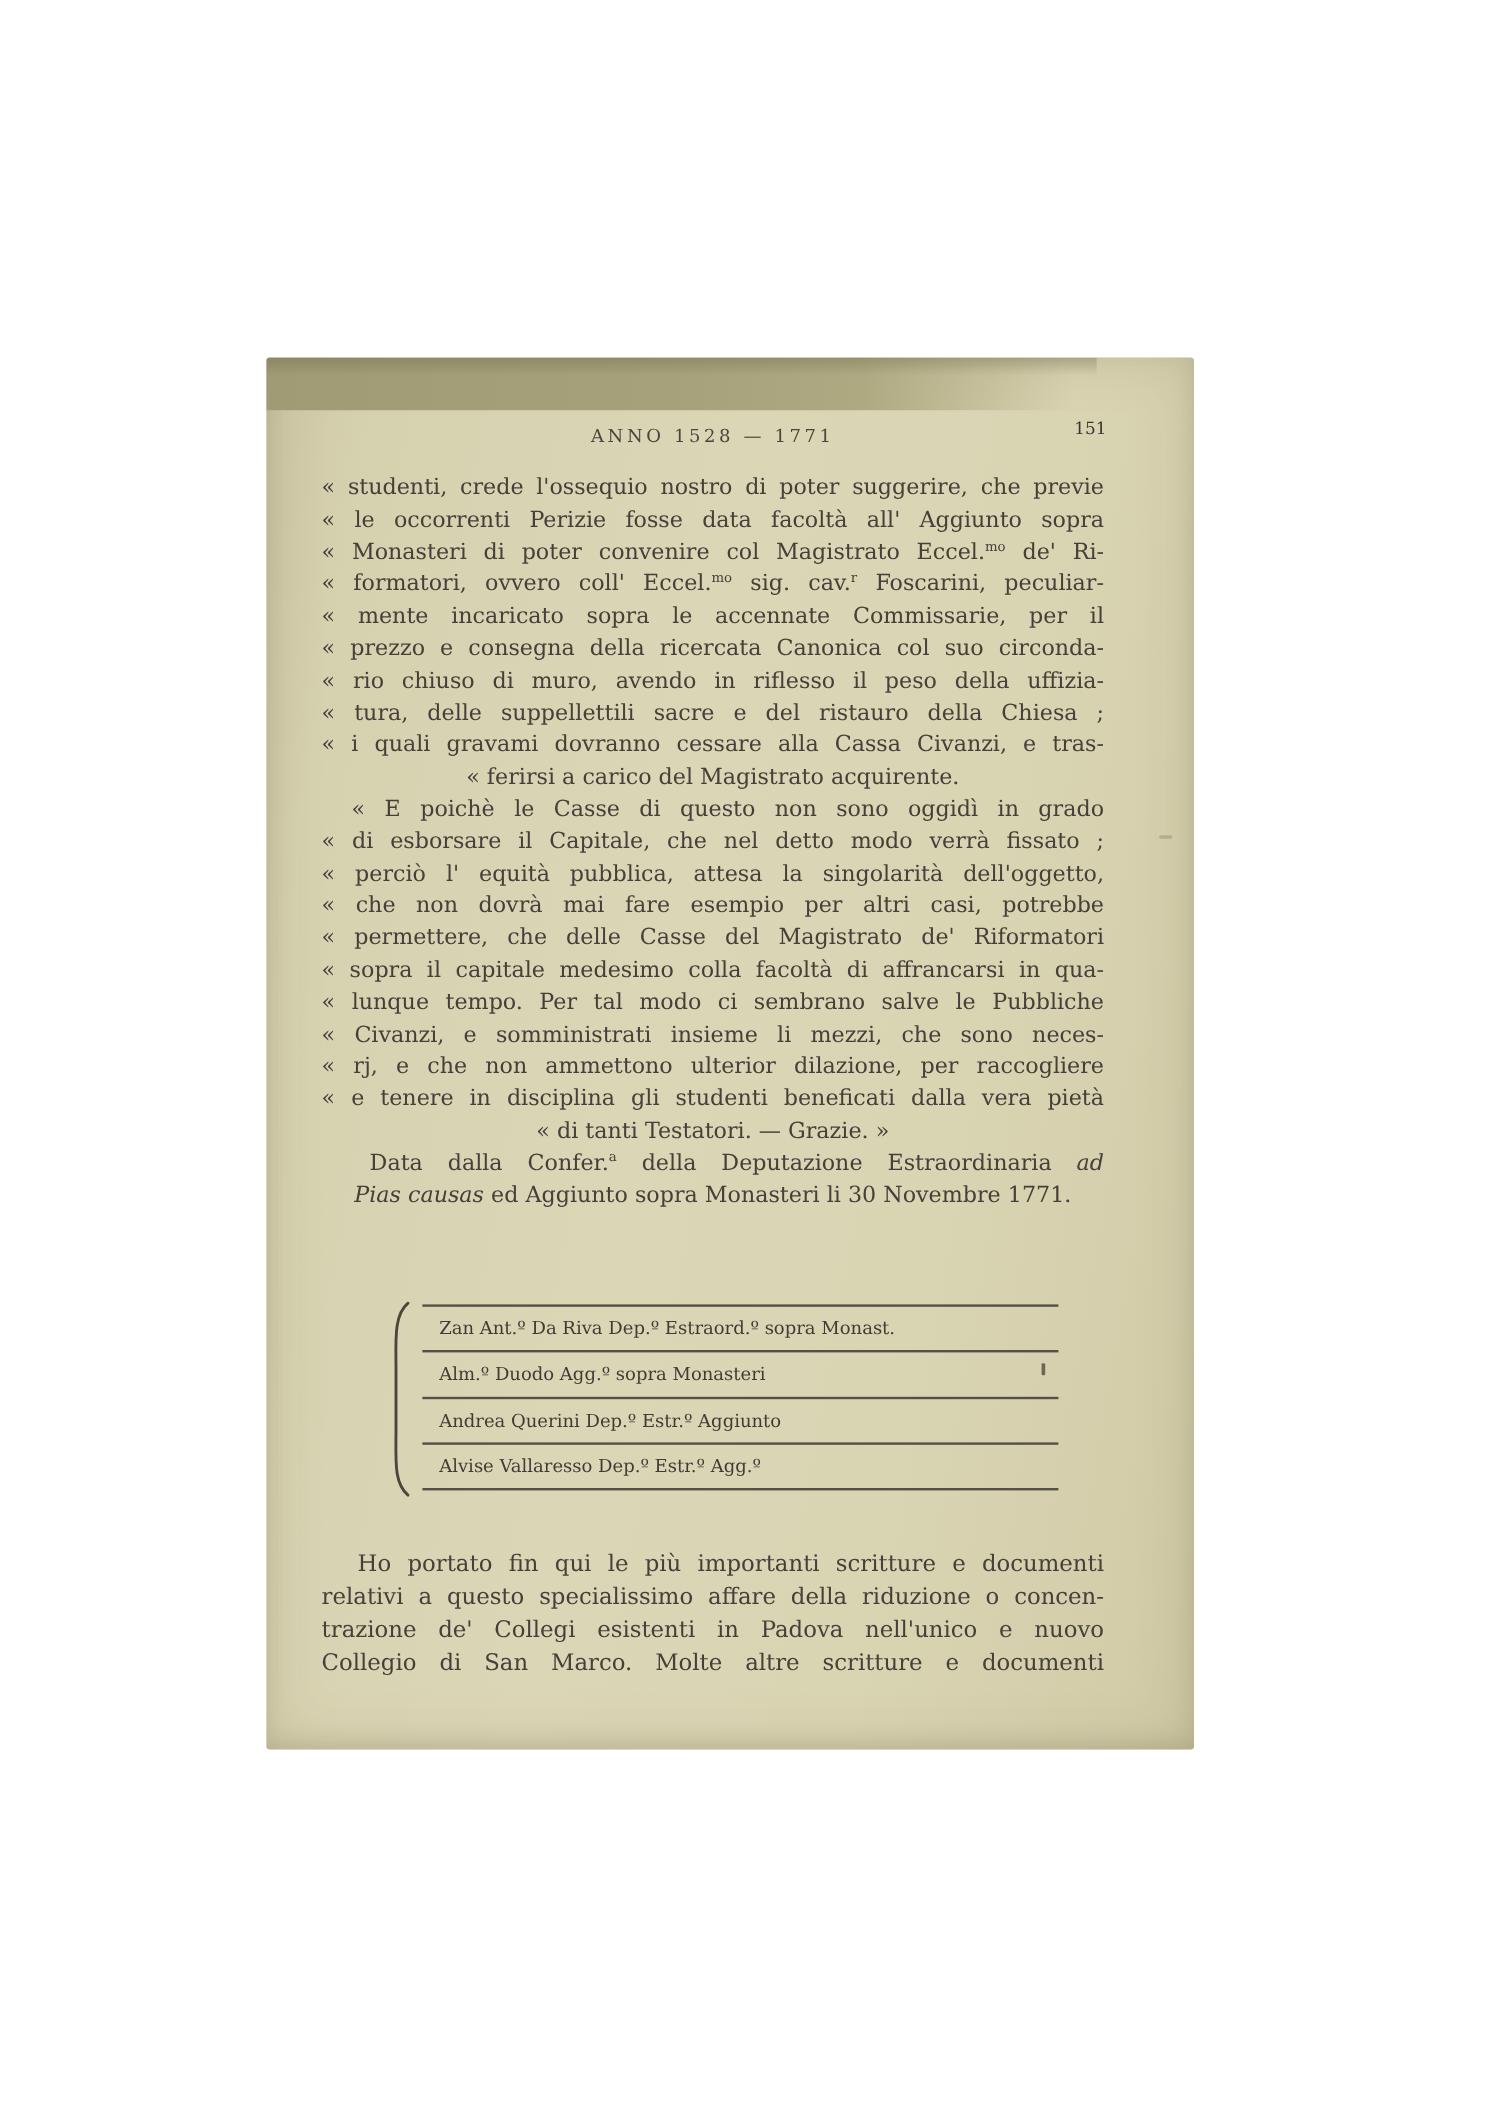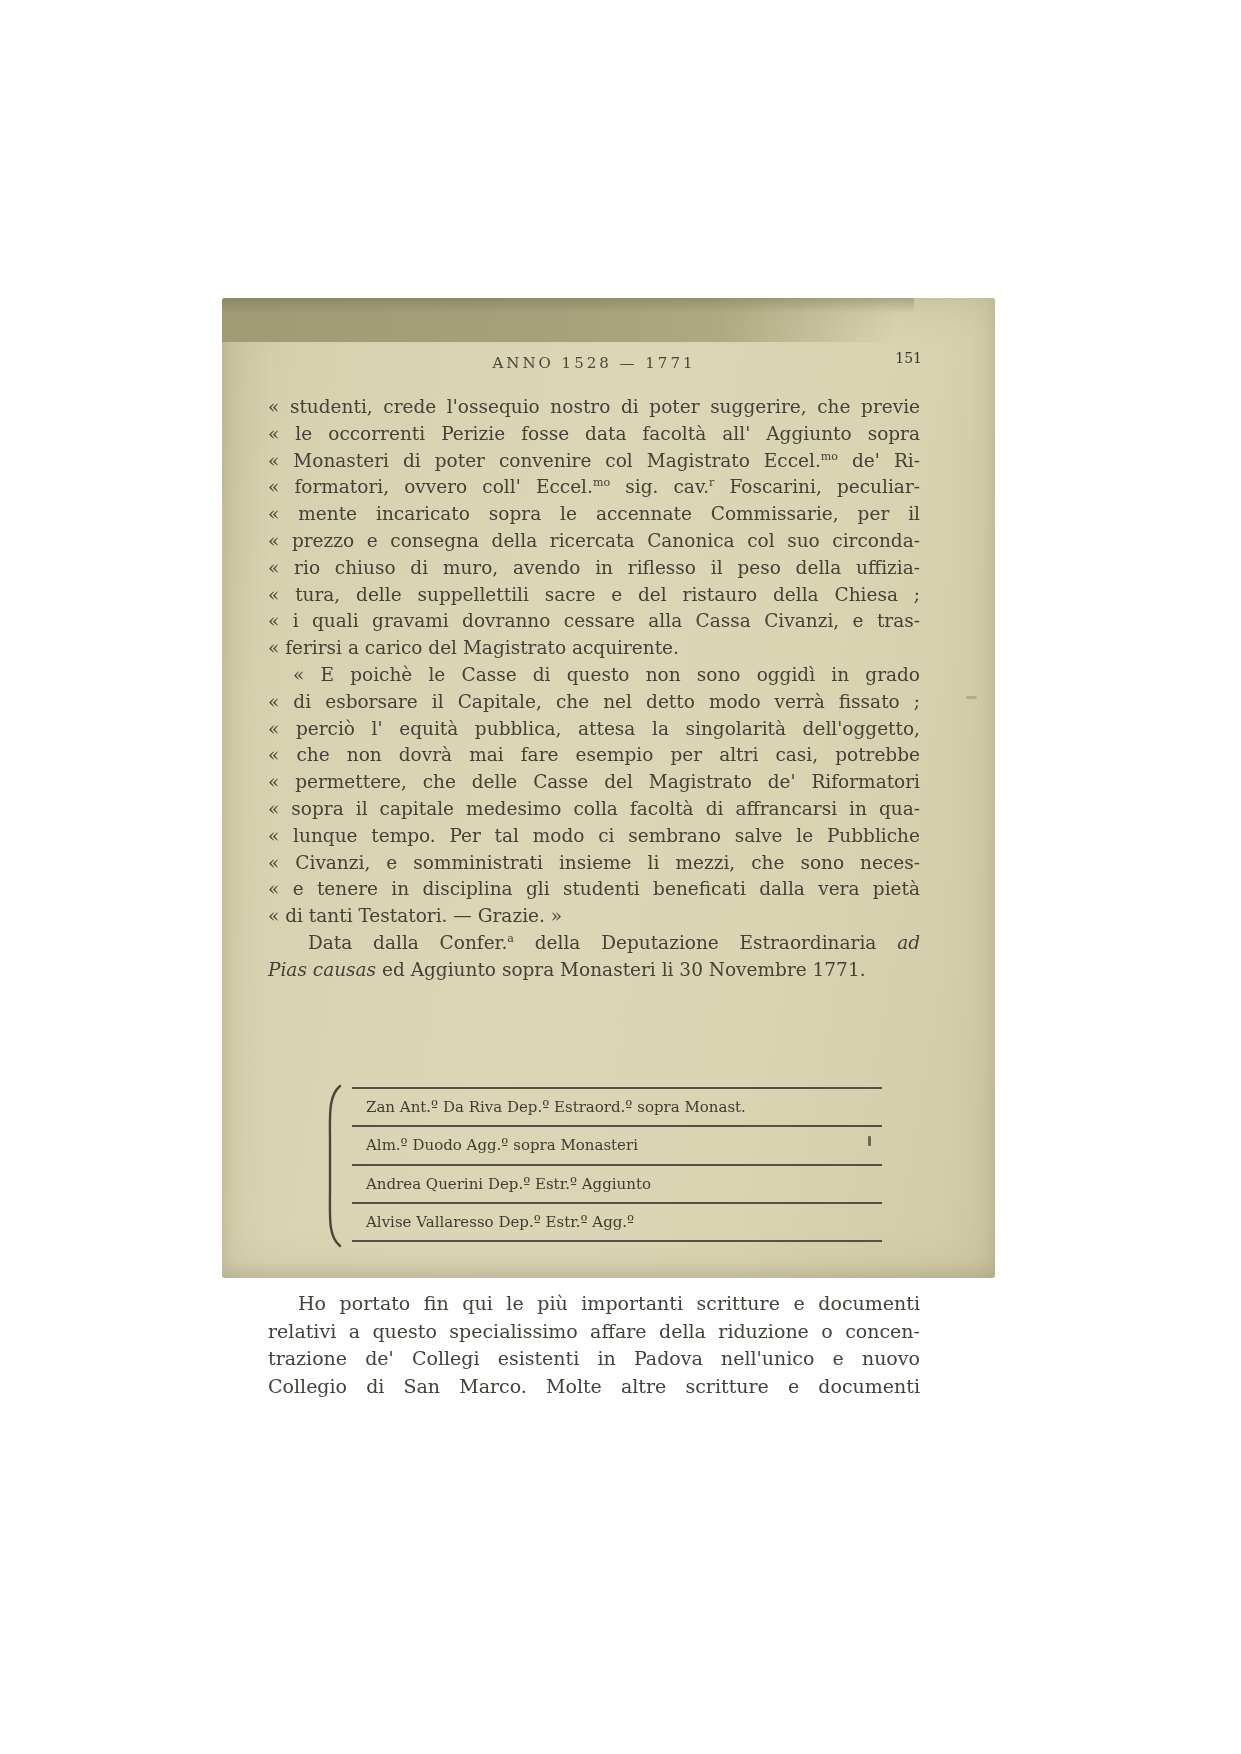--- a/index.html
+++ b/index.html
@@ -4,21 +4,21 @@
 <style>
   html,body{margin:0;padding:0;}
   body{
     width:1241px;height:1754px;
     background:#ffffff;
     font-family:"DejaVu Serif","Liberation Serif",serif;
     position:relative;
     overflow:hidden;
   }
   .page{
-    position:absolute;left:222px;top:298px;width:773px;height:980px;
+    position:absolute;left:222px;top:298px;width:773px;height:1160px;
     background:
       linear-gradient(100deg,#cdc7a4 0%,#d6d1af 10%,#dbd6b6 42%,#d9d4b2 70%,#d3cdaa 92%,#cfc9a5 100%);
     box-shadow:inset 0 0 46px rgba(118,111,78,.22), inset 0 -6px 14px rgba(118,111,78,.18);
     border-radius:3px;
     color:#45413a;
   }
   .top-band{
     position:absolute;left:0;top:0;width:692px;height:44px;
     background:
       linear-gradient(to bottom, rgba(88,84,56,.28), rgba(88,84,56,0) 34%),
@@ -33,21 +33,21 @@
     font-size:15px;letter-spacing:3px;color:#4a463c;
   }
   .page-number{
     position:absolute;right:-2px;top:-4px;
     font-size:14px;color:#39362e;text-align:right;
   }
   .body-text{
     position:absolute;left:46px;top:96px;width:652px;
     font-size:18.5px;color:#45413a;
   }
-  .tline{line-height:26.8px;height:26.8px;white-space:nowrap;}
+  .tline{line-height:26.8px;height:26.8px;white-space:nowrap;text-align:center;}
   .just{text-align:justify;text-align-last:justify;white-space:normal;}
   .ind-q{padding-left:25px;}
   .ind-d{padding-left:40px;}
   .ind-p{padding-left:30px;}
   sup.sm{font-size:.6em;vertical-align:super;line-height:0;}
   .it{font-style:italic;}
   .sig-block{
     position:absolute;left:130px;top:789px;width:530px;
     border-bottom:2px solid #545047;
   }
@@ -97,20 +97,21 @@
     <div class="tline just">« i quali gravami dovranno cessare alla Cassa Civanzi, e tras-</div>
     <div class="tline">« ferirsi a carico del Magistrato acquirente.</div>
     <div class="tline just ind-q">« E poichè le Casse di questo non sono oggidì in grado</div>
     <div class="tline just">« di esborsare il Capitale, che nel detto modo verrà fissato ;</div>
     <div class="tline just">« perciò l' equità pubblica, attesa la singolarità dell'oggetto,</div>
     <div class="tline just">« che non dovrà mai fare esempio per altri casi, potrebbe</div>
     <div class="tline just">« permettere, che delle Casse del Magistrato de' Riformatori</div>
     <div class="tline just">« sopra il capitale medesimo colla facoltà di affrancarsi in qua-</div>
     <div class="tline just">« lunque tempo. Per tal modo ci sembrano salve le Pubbliche</div>
     <div class="tline just">« Civanzi, e somministrati insieme li mezzi, che sono neces-</div>
+    <div class="tline just">« rj, e che non ammettono ulterior dilazione, per raccogliere</div>
     <div class="tline just">« e tenere in disciplina gli studenti beneficati dalla vera pietà</div>
     <div class="tline">« di tanti Testatori. — Grazie. »</div>
     <div class="tline just ind-d"><span>Data dalla Confer.</span><sup class="sm">a</sup><span> della Deputazione Estraordinaria </span><span class="it">ad</span></div>
     <div class="tline"><span class="it">Pias causas</span><span> ed Aggiunto sopra Monasteri li 30 Novembre 1771.</span></div>
   </div>
 
   <svg class="brace" viewBox="0 0 26 166">
     <path d="M22,3 C10,13 12,34 12,58 L12,108 C12,134 10,153 22,163" fill="none" stroke="#4a463c" stroke-width="2.4" stroke-linecap="round"></path>
   </svg>
 

